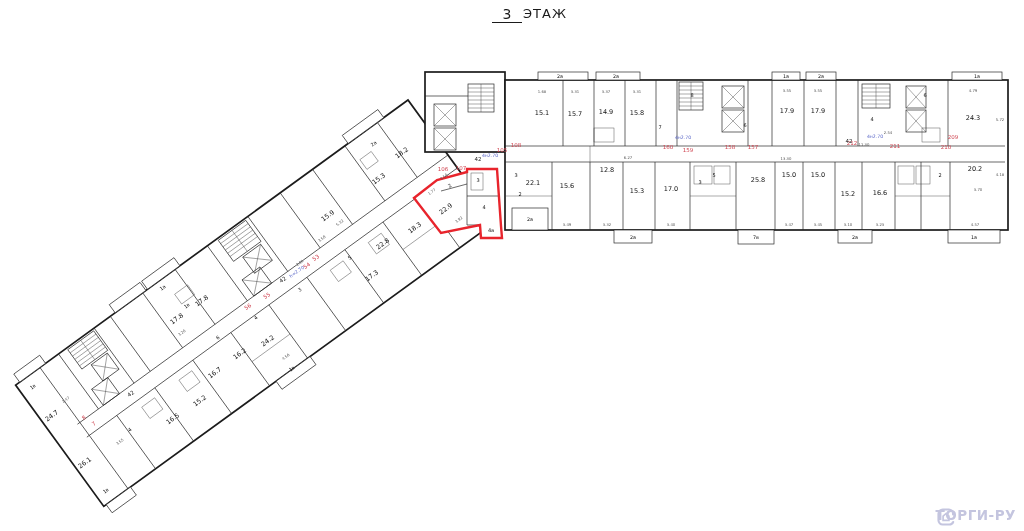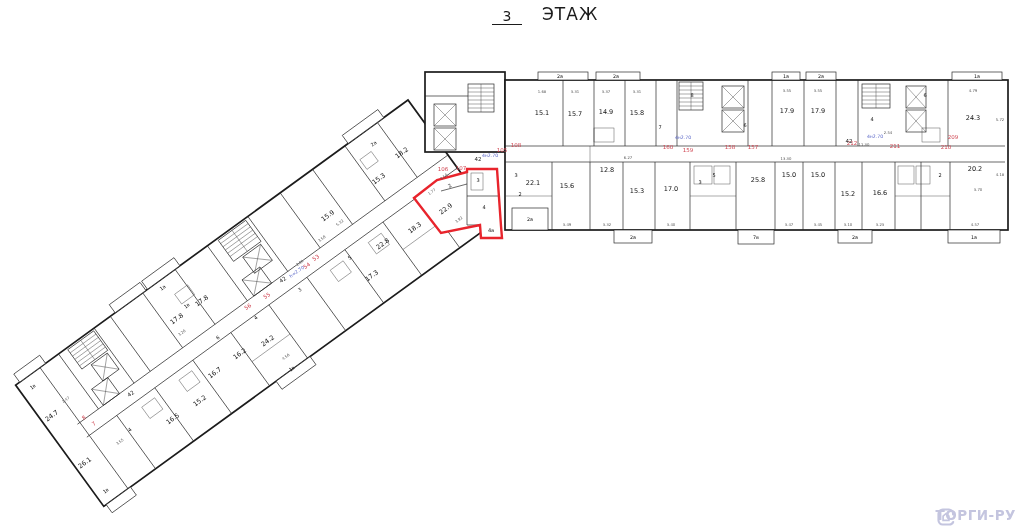--- a/index.html
+++ b/index.html
@@ -2,21 +2,21 @@
 <html><head>
 <meta charset="utf-8">
 <style>
   html,body{margin:0;padding:0;background:#fff;}
   #stage{position:relative;width:1024px;height:531px;background:#fff;overflow:hidden;
          font-family:"DejaVu Sans",sans-serif;}
   
   #title{position:absolute;left:492px;top:4px;color:#1b1b1b;white-space:nowrap;}
   #floor-number{display:inline-block;min-width:30px;text-align:center;font-size:14px;
         border-bottom:1.4px solid #1b1b1b;padding-bottom:0px;}
-  #floor-label{font-size:17px;letter-spacing:1px;margin-left:20px;vertical-align:1px;}
+  #floor-label{font-size:13px;letter-spacing:1px;margin-left:1px;vertical-align:1px;}
   
   #watermark{position:absolute;right:8px;bottom:8px;display:flex;align-items:center;gap:5px;}
   #watermark-text{color:#c4c5df;font-size:13.5px;font-weight:bold;letter-spacing:.5px;text-align:right;}
   
   svg{position:absolute;left:0;top:0;}
   .wf {stroke:#1c1c1c;stroke-width:1.7;fill:#fff;}
   .p  {stroke:#2a2a2a;stroke-width:.7;fill:none;}
   .pf {stroke:#2a2a2a;stroke-width:.7;fill:#fff;}
   .t  {stroke:#444;stroke-width:.45;fill:none;}
   .red{stroke:#e8242c;stroke-width:2.4;fill:none;stroke-linejoin:miter;}

